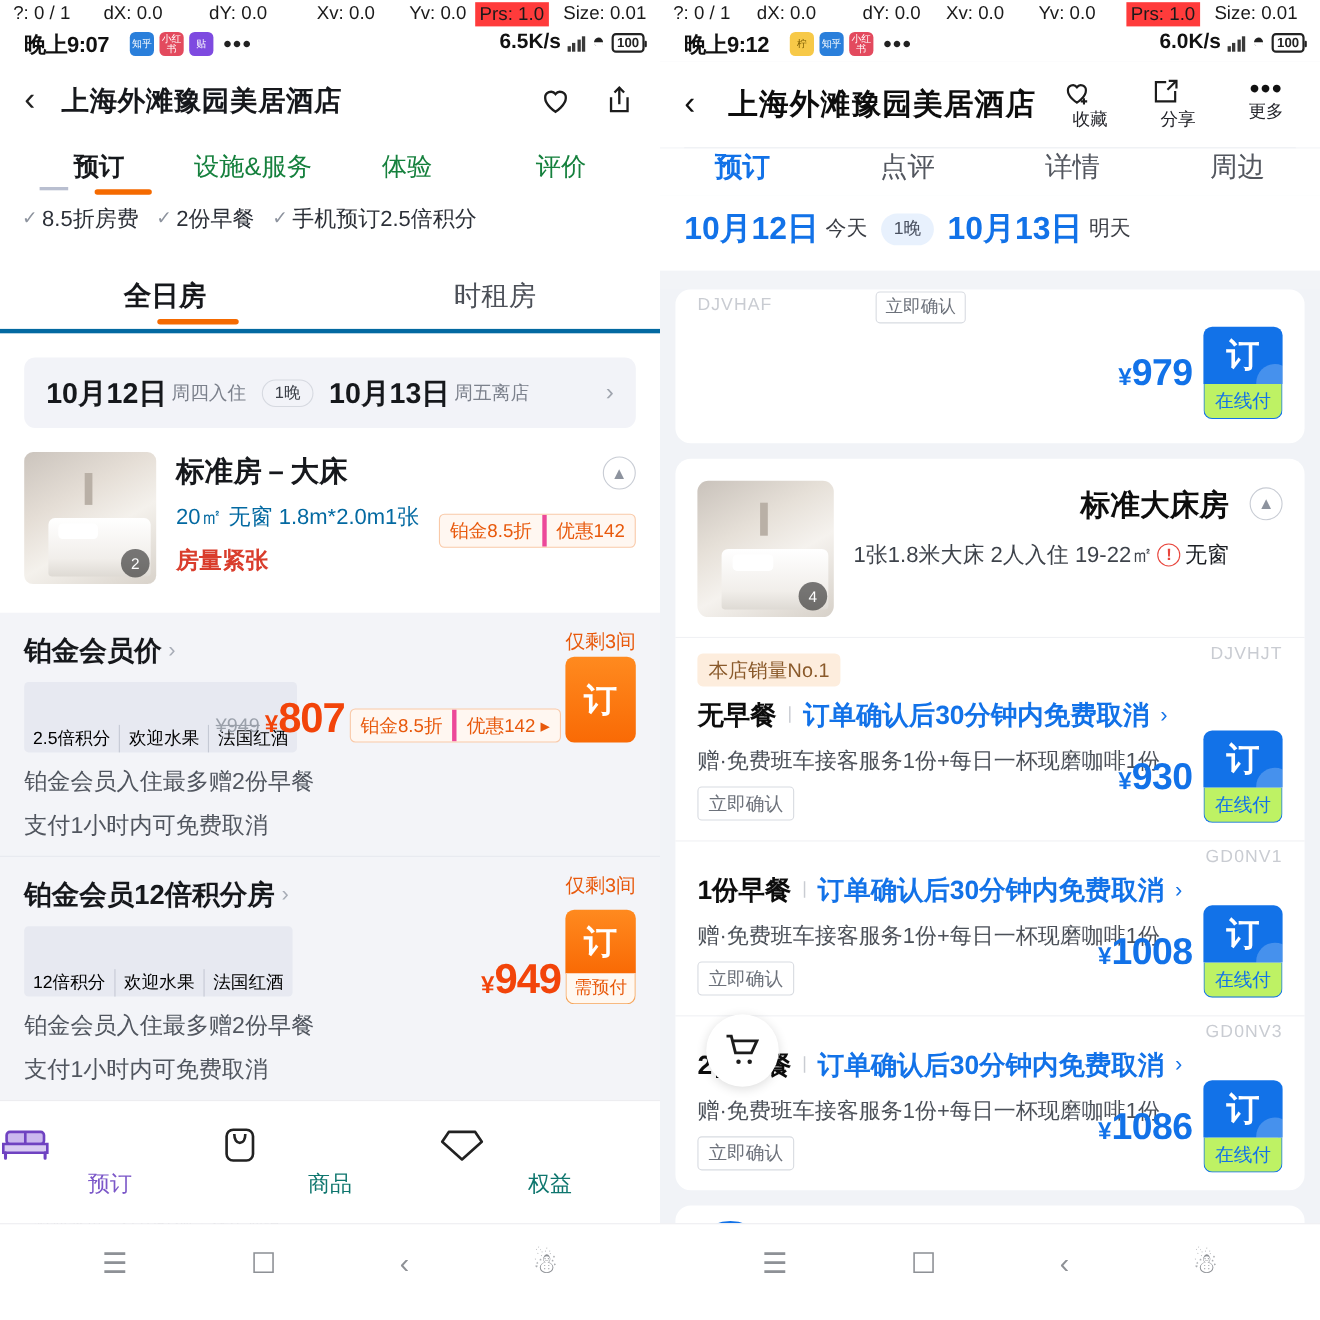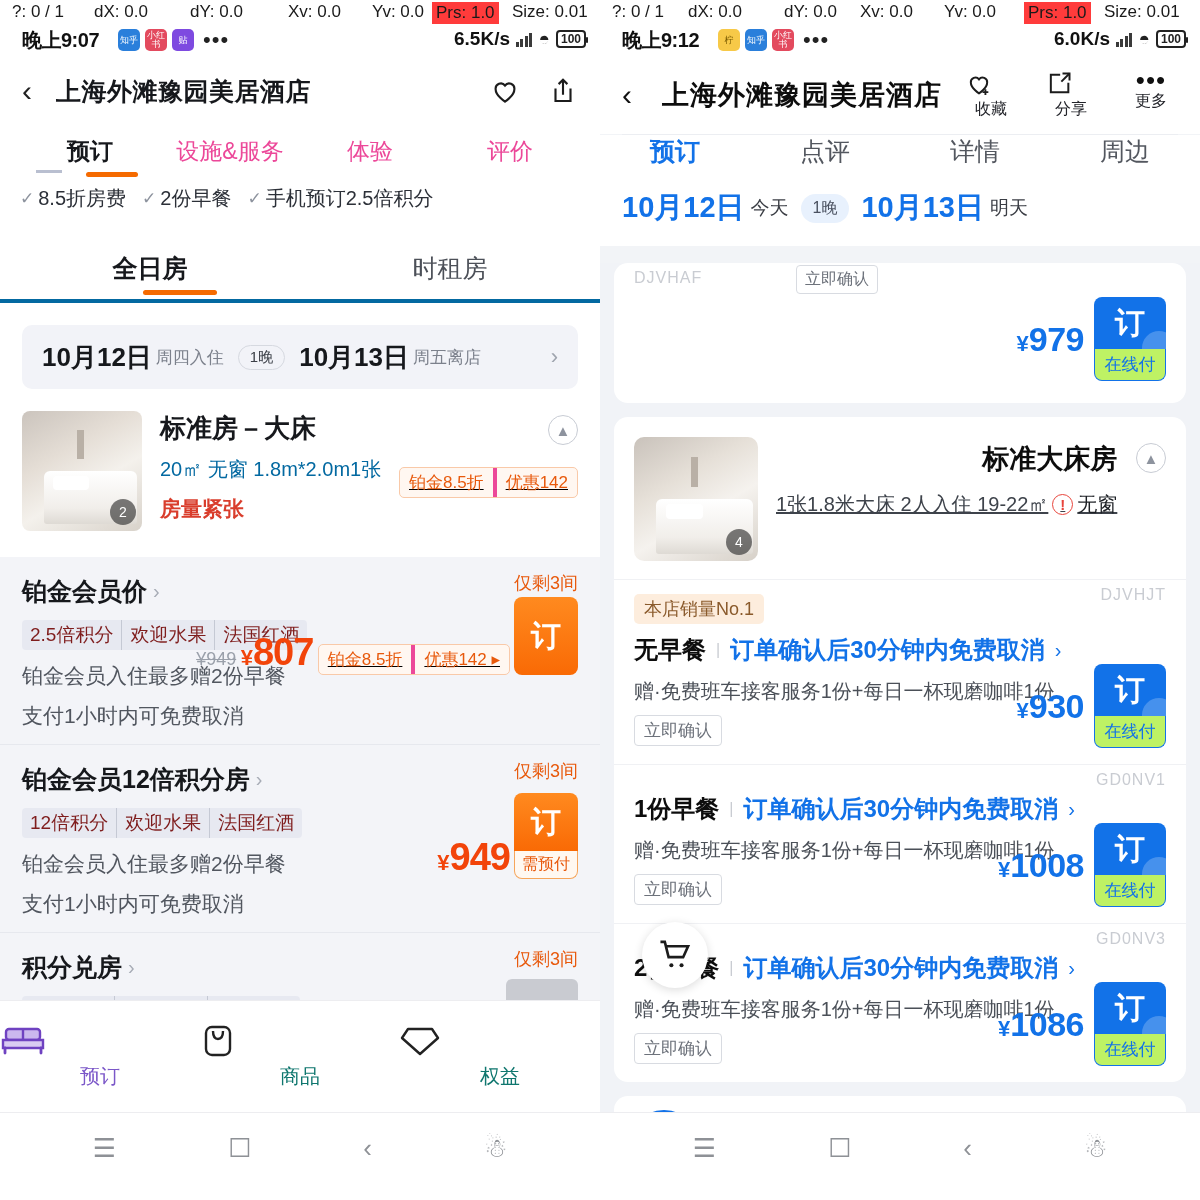--- a/index.html
+++ b/index.html
@@ -38,21 +38,21 @@
   .batt:after{content:"";position:absolute;right:-4px;top:5px;width:2px;height:6px;background:#222;border-radius:1px;}
 
   
   .l-nav { height: 70px; display: flex; align-items: center; padding: 0 22px; background:#fff;}
   .l-back { font-size: 30px; color: #222; line-height: 1; width: 34px;}
   .l-title { font-size: 25px; font-weight: bold; color: #16181c; letter-spacing: 0.5px; }
   .l-nav-right { margin-left: auto; display: flex; gap: 28px; align-items: center; }
   .ic { width: 30px; height: 30px; color: #222; }
 
   .l-tabs { display: flex; padding: 0 20px; background: #fff; position: relative;}
-  .l-tab { flex: 1; text-align: center; font-size: 23px; color: #ec4899; padding: 10px 0 14px;}
+  .l-tab { flex: 1; text-align: center; font-size: 23px; color: #15803d; padding: 10px 0 14px;}
   .l-tab.active { color: #16181c; font-weight: bold; }
   .l-tab-underline { position: absolute; bottom: 4px; left: 86px; width: 52px; height: 5px;
                      background: #f56a00; border-radius: 3px; }
   .l-dash { position:absolute; bottom:8px; left:36px; width:26px; height:3px; background:#b9bfd0;}
 
   .l-perks { display: flex; gap: 16px; padding: 4px 20px 18px; background: #fff; align-items:center;}
   .l-perk { font-size: 20px; color: #2c3038; display: flex; align-items: center; gap: 4px; }
   .l-perk .tick { color: #8d939e; font-size: 17px; }
 
   .l-sub-tabs { display: flex; position: relative; background: #fff; border-bottom: 4px solid #0369a1; padding-bottom:14px;}
@@ -82,32 +82,32 @@
   .l-roominfo { margin-left: 18px; flex: 1; }
   .l-roomname { font-size: 26px; font-weight: bold; color: #16181c; }
   .l-roomspec { font-size: 20px; color: #0369a1; margin-top: 10px; }
   .l-roomwarn { font-size: 21px; color: #d93d2c; font-weight: bold; margin-top: 12px; }
   .l-roomprice { position: absolute; right: 22px; top: 70px; text-align: right; }
   .l-strike { font-size: 18px; color: #9aa0aa; text-decoration: line-through; }
   .l-yen { font-size: 22px; color: #f2440a; font-weight: bold; }
   .l-bignum { font-size: 38px; color: #f2440a; font-weight: bold; letter-spacing: -1px;}
   .l-qi { font-size: 16px; color: #f2440a; }
   .l-tagbox { margin-top: 8px; display: inline-flex; border: 1px solid #f9c9a8; border-radius: 5px;
-              overflow: hidden; background: #fff7f1; text-decoration: underline; }
+              overflow: hidden; background: #fff7f1; }
   .l-tagbox span { font-size: 17px; color: #e8590c; padding: 3px 9px; }
   .l-tagbox span + span { border-left: 4px solid #ec4899; }
   .l-collapse { position: absolute; right: 22px; top: 26px; width: 30px; height: 30px; border-radius: 50%;
                 border: 1.5px solid #c8ccd4; color: #8d939e; display: flex; align-items: center;
                 justify-content: center; font-size: 15px; }
 
   .l-plan { background: #f3f4f8; padding: 18px 22px 14px; position: relative; border-bottom:1px solid #e6e8ee;}
   .l-plan-title { font-size: 25px; font-weight: bold; color: #16181c; display: flex; align-items: center; gap: 6px;}
   .l-plan-title .car { color: #a7acb6; font-size: 20px; font-weight: normal;}
   .l-chips { display: inline-flex; background: #e7e9f1; border-radius: 4px; margin-top: 12px; }
-  .l-chips span { font-size: 19px; color: #7f1d1d; padding: 2px 8px; }
+  .l-chips span { font-size: 16px; color: #000000; padding: 2px 8px; margin-top: 39px; }
   .l-chips span + span { border-left: 1px solid #c5c9d4; }
   .l-plan-line { font-size: 21px; color: #51565f; margin-top: 12px; }
   .l-plan-right { position: absolute; right: 22px; top: 14px; text-align: right; }
   .l-left3 { font-size: 18px; color: #e8590c; }
   .l-priceline { display: flex; align-items: flex-end; justify-content: flex-end; gap: 4px; margin-top: 2px;}
   .l-orderbtn { width: 64px; height: 78px; background: linear-gradient(180deg,#ff8a1f,#f96a05);
                 border-radius: 8px; color: #fff; font-size: 30px; font-weight: bold;
                 display: flex; align-items: center; justify-content: center; }
   .l-orderbtn2 { width: 64px; height: 58px; background: linear-gradient(180deg,#ff8a1f,#f96a05);
                 border-radius: 8px 8px 0 0; color: #fff; font-size: 30px; font-weight: bold;
@@ -163,21 +163,21 @@
                      border-radius:50%; background:rgba(255,255,255,.22);}
   .r-btn-bot { border: 1px solid #1272e8; border-top: none; border-radius: 0 0 8px 8px;
                color: #1272e8; font-size: 17px; text-align: center; padding: 4px 0; background:#bef264;}
 
   .r-roomhead { display: flex; padding: 20px 20px 18px; position: relative; }
   .r-roomimg { width: 124px; height: 124px; border-radius: 10px; position: relative; overflow: hidden;
                background: linear-gradient(150deg,#c9c2bb 0%,#e6e0d8 35%,#f5f2ee 60%,#d6d0c8 100%); flex:none;}
   .r-roomimg.dark { background: linear-gradient(160deg,#6f7276 0%,#b8bcc1 40%,#e8e9ea 70%,#8e9196 100%); }
   .r-roominfo { margin-left: 18px; padding-top: 4px; text-align: right; }
   .r-roomname { font-size: 27px; font-weight: bold; color: #0d0d0d; }
-  .r-roomspec { font-size: 20px; color: #3e434b; margin-top: 14px; display:flex; align-items:center; gap:4px;text-decoration:underline;}
+  .r-roomspec { font-size: 20px; color: #3e434b; margin-top: 14px; display:flex; align-items:center; gap:4px;}
   .r-warn { color: #e8453c; font-size: 19px; border: 1.6px solid #e8453c; border-radius: 50%;
             width: 21px; height: 21px; display: inline-flex; align-items: center; justify-content: center;
             font-size: 15px; font-weight: bold; }
 
   .r-rate { padding: 14px 20px 18px; position: relative; border-top: 1px solid #f0f1f4;}
   .r-rate:first-of-type { border-top: none; }
   .r-rank { display: inline-block; background: #fdeddd; color: #8a5a2b; font-size: 18px;
             border-radius: 5px; padding: 3px 10px; margin-bottom: 10px;}
   .r-rateline { display: flex; align-items: center; gap: 10px; }
   .r-meal { font-size: 24px; font-weight: bold; color: #0d0d0d; }

